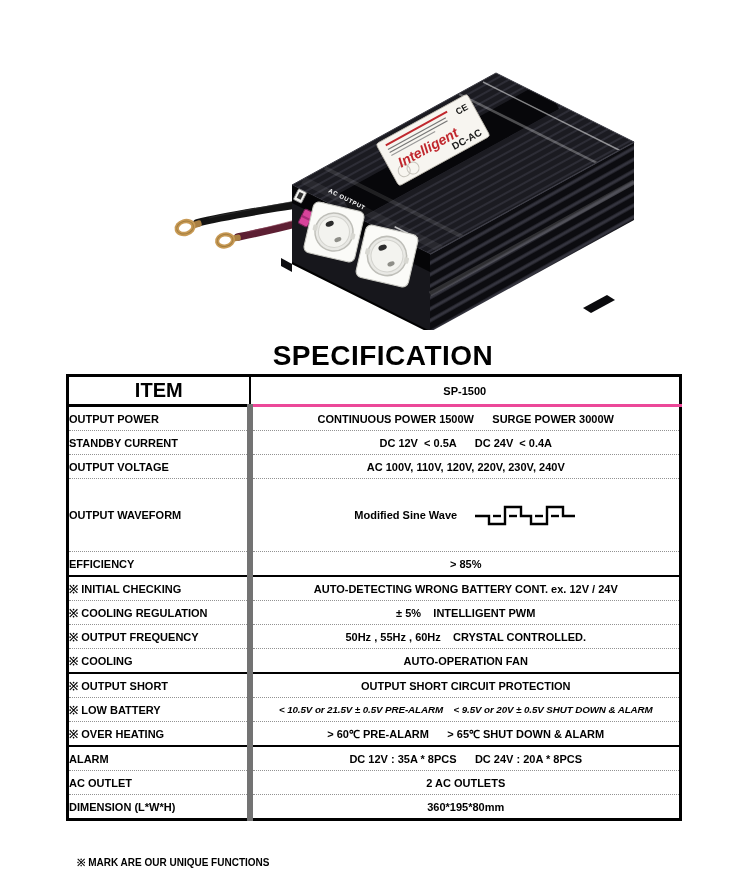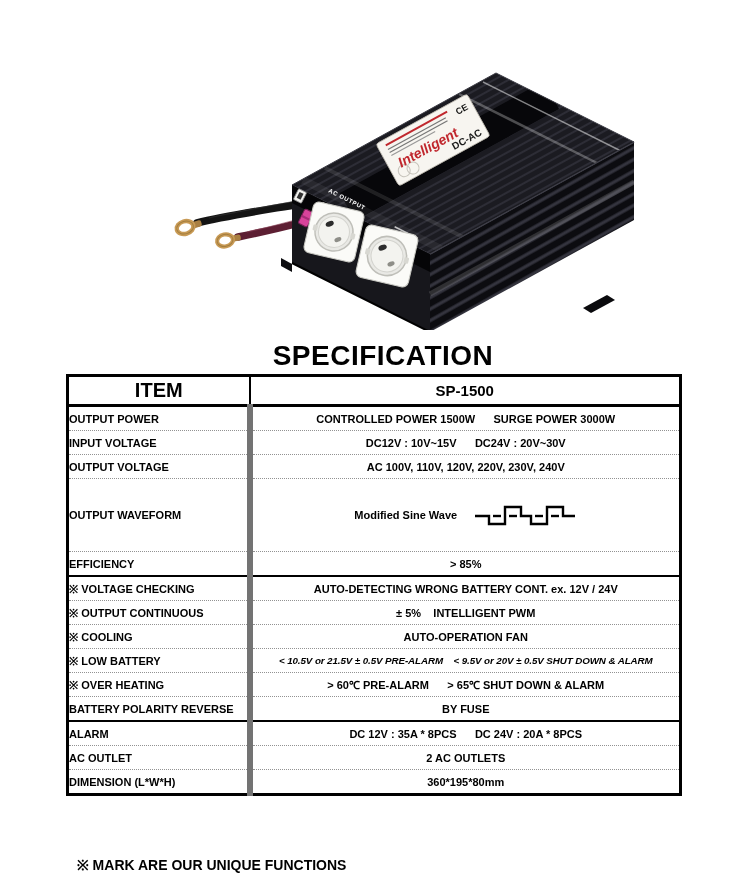--- a/index.html
+++ b/index.html
@@ -4,31 +4,31 @@
 <style>
   html,body{margin:0;padding:0;background:#fff;}
   body{width:750px;height:874px;position:relative;font-family:"Liberation Sans",sans-serif;color:#000;overflow:hidden;}
   .photo-wrap{position:absolute;left:85px;top:8px;width:580px;height:322px;}
   .photo-wrap svg{display:block;width:100%;height:100%;}
   svg text{font-family:"Liberation Sans",sans-serif;}
   .title{position:absolute;top:332px;left:0;width:750px;text-align:center;font-size:28px;font-weight:bold;letter-spacing:0.5px;margin:8px;}
   table.spec{position:absolute;left:66px;top:374px;width:616px;border-collapse:collapse;border:3px solid #000;table-layout:fixed;}
   table.spec th,table.spec td{padding:0;vertical-align:middle;}
   th.item-h{width:182px;border-right:2px solid #000;border-bottom:3px solid #000;font-size:20px;font-weight:bold;height:27px;text-align:center;margin-top:6px;}
-  th.model-h{border-bottom:3px solid #000000;font-size:15px;font-weight:bold;height:27px;text-align:center;}
+  th.model-h{border-bottom:3px solid #ec4899;font-size:11px;font-weight:bold;height:27px;text-align:center;}
   td{height:23px;font-size:11px;font-weight:bold;}
   td.lbl{padding-left:11px;text-align:left;border-right:6px solid #737373;}
   td.val{text-align:center;white-space:pre;}
   tbody tr+tr td{border-top:1px dotted #929292;}
   tbody tr.gs td{border-top:2px solid #000;}
   td.val.tight{font-size:9.8px;letter-spacing:-0.1px;font-style:italic;}
   .waverow{display:flex;align-items:center;justify-content:center;gap:16px;text-align:right;}
   .waverow .wtext{white-space:pre;}
   .waverow svg{display:block;}
-  .footnote{position:absolute;left:77px;top:855px;font-size:14px;font-weight:bold;}
+  .footnote{position:absolute;left:77px;top:855px;font-size:10px;font-weight:bold;}
 </style>
 </head>
 <body>
 
 <div class="photo-wrap">
   <svg viewBox="0 0 580 322" aria-hidden="true">
     <defs>
       <clipPath id="topClip">
           <polygon points="207,177 411,65 549,134 345,246"></polygon>
         </clipPath>
@@ -153,25 +153,25 @@
     </colgroup>
   <thead>
     <tr>
       <th class="item-h">ITEM</th>
       <th class="model-h">SP-1500</th>
     </tr>
   </thead>
   <tbody>
     <tr>
         <td class="lbl">OUTPUT POWER</td>
-        <td class="val">CONTROLLED POWER 1500W      SURGE POWER 3000W</td>
-      </tr>
-    <tr>
-        <td class="lbl">INPUT VOLTAGE</td>
-        <td class="val">DC12V : 10V~15V      DC24V : 20V~30V</td>
+        <td class="val">CONTINUOUS POWER 1500W      SURGE POWER 3000W</td>
+      </tr>
+    <tr>
+        <td class="lbl">STANDBY CURRENT</td>
+        <td class="val">DC 12V  &lt; 0.5A      DC 24V  &lt; 0.4A</td>
       </tr>
     <tr>
         <td class="lbl">OUTPUT VOLTAGE</td>
         <td class="val">AC 100V, 110V, 120V, 220V, 230V, 240V</td>
       </tr>
     <tr>
       <td class="lbl">OUTPUT WAVEFORM</td>
       <td class="val">
         <div class="waverow">
           <span class="wtext">Modified Sine Wave</span>
@@ -183,42 +183,46 @@
             <line x1="78" y1="13" x2="86" y2="13" stroke="#000" stroke-width="2.4"></line>
           </svg>
         </div>
       </td>
     </tr>
     <tr>
         <td class="lbl">EFFICIENCY</td>
         <td class="val">&gt; 85%</td>
       </tr>
     <tr class="gs">
-        <td class="lbl">※ VOLTAGE CHECKING</td>
+        <td class="lbl">※ INITIAL CHECKING</td>
         <td class="val">AUTO-DETECTING WRONG BATTERY CONT. ex. 12V / 24V</td>
       </tr>
     <tr>
-        <td class="lbl">※ OUTPUT CONTINUOUS</td>
+        <td class="lbl">※ COOLING REGULATION</td>
         <td class="val">± 5%    INTELLIGENT PWM</td>
+      </tr>
+    <tr>
+        <td class="lbl">※ OUTPUT FREQUENCY</td>
+        <td class="val">50Hz , 55Hz , 60Hz    CRYSTAL CONTROLLED.</td>
       </tr>
     <tr>
         <td class="lbl">※ COOLING</td>
         <td class="val">AUTO-OPERATION FAN</td>
       </tr>
+    <tr class="gs">
+        <td class="lbl">※ OUTPUT SHORT</td>
+        <td class="val">OUTPUT SHORT CIRCUIT PROTECTION</td>
+      </tr>
     <tr>
         <td class="lbl">※ LOW BATTERY</td>
         <td class="val tight">&lt; 10.5V or 21.5V ± 0.5V PRE-ALARM    &lt; 9.5V or 20V ± 0.5V SHUT DOWN &amp; ALARM</td>
       </tr>
     <tr>
         <td class="lbl">※ OVER HEATING</td>
         <td class="val">&gt; 60℃ PRE-ALARM      &gt; 65℃ SHUT DOWN &amp; ALARM</td>
-      </tr>
-    <tr>
-        <td class="lbl">BATTERY POLARITY REVERSE</td>
-        <td class="val">BY FUSE</td>
       </tr>
     <tr class="gs">
         <td class="lbl">ALARM</td>
         <td class="val">DC 12V : 35A * 8PCS      DC 24V : 20A * 8PCS</td>
       </tr>
     <tr>
         <td class="lbl">AC OUTLET</td>
         <td class="val">2 AC OUTLETS</td>
       </tr>
     <tr>

